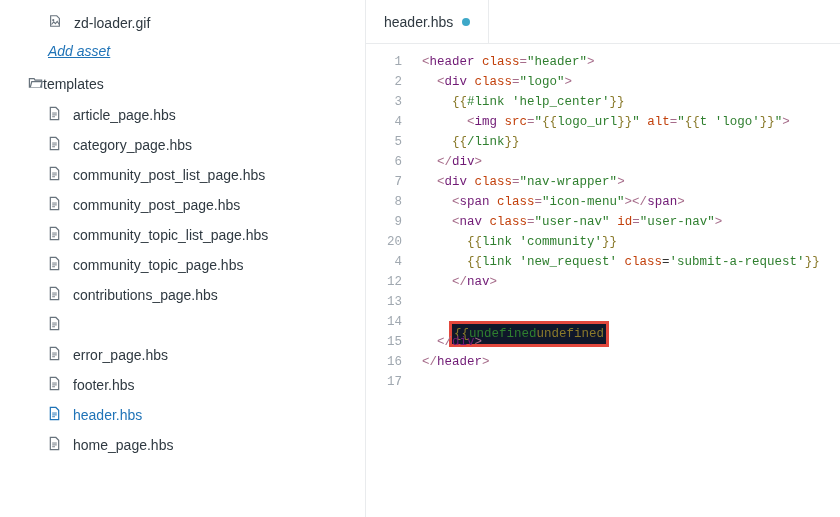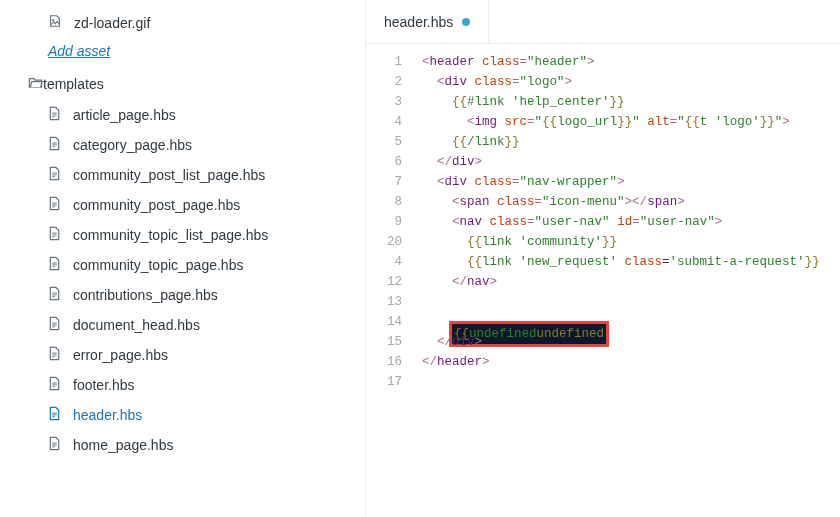--- a/index.html
+++ b/index.html
@@ -103,21 +103,20 @@
             <path d="M2.5 1.5h6l3 3v10h-9v-13z" stroke="#68737d" stroke-width="1.3"></path>
             <path d="M4.5 7.5h5M4.5 9.5h5M4.5 11.5h3" stroke="#68737d" stroke-width="1"></path>
           </svg></span>
         <span class="file-label">contributions_page.hbs</span>
       </div>
       <div class="file-row">
         <span><svg class="file-icon" width="13" height="15" viewBox="0 0 14 16" fill="none">
             <path d="M2.5 1.5h6l3 3v10h-9v-13z" stroke="#68737d" stroke-width="1.3"></path>
             <path d="M4.5 7.5h5M4.5 9.5h5M4.5 11.5h3" stroke="#68737d" stroke-width="1"></path>
           </svg></span>
-        <span class="file-label">document_head.hbs</span>
       </div>
       <div class="file-row">
         <span><svg class="file-icon" width="13" height="15" viewBox="0 0 14 16" fill="none">
             <path d="M2.5 1.5h6l3 3v10h-9v-13z" stroke="#68737d" stroke-width="1.3"></path>
             <path d="M4.5 7.5h5M4.5 9.5h5M4.5 11.5h3" stroke="#68737d" stroke-width="1"></path>
           </svg></span>
         <span class="file-label">error_page.hbs</span>
       </div>
       <div class="file-row">
         <span><svg class="file-icon" width="13" height="15" viewBox="0 0 14 16" fill="none">

